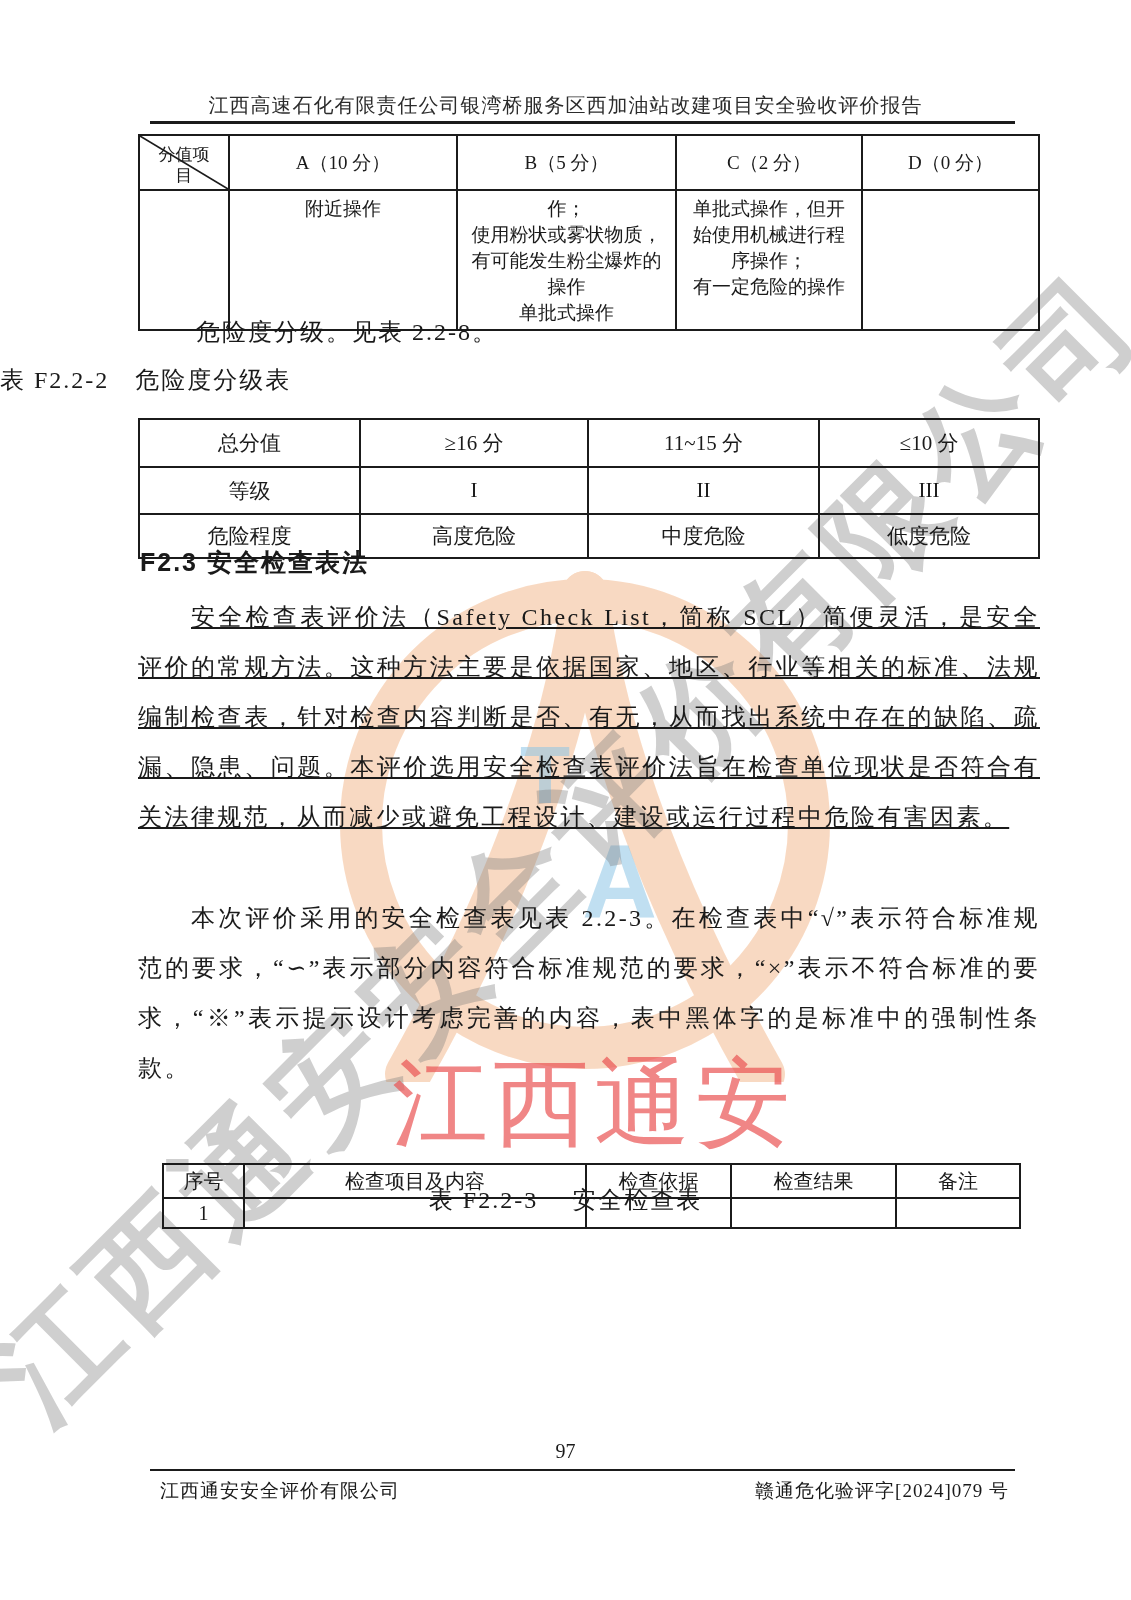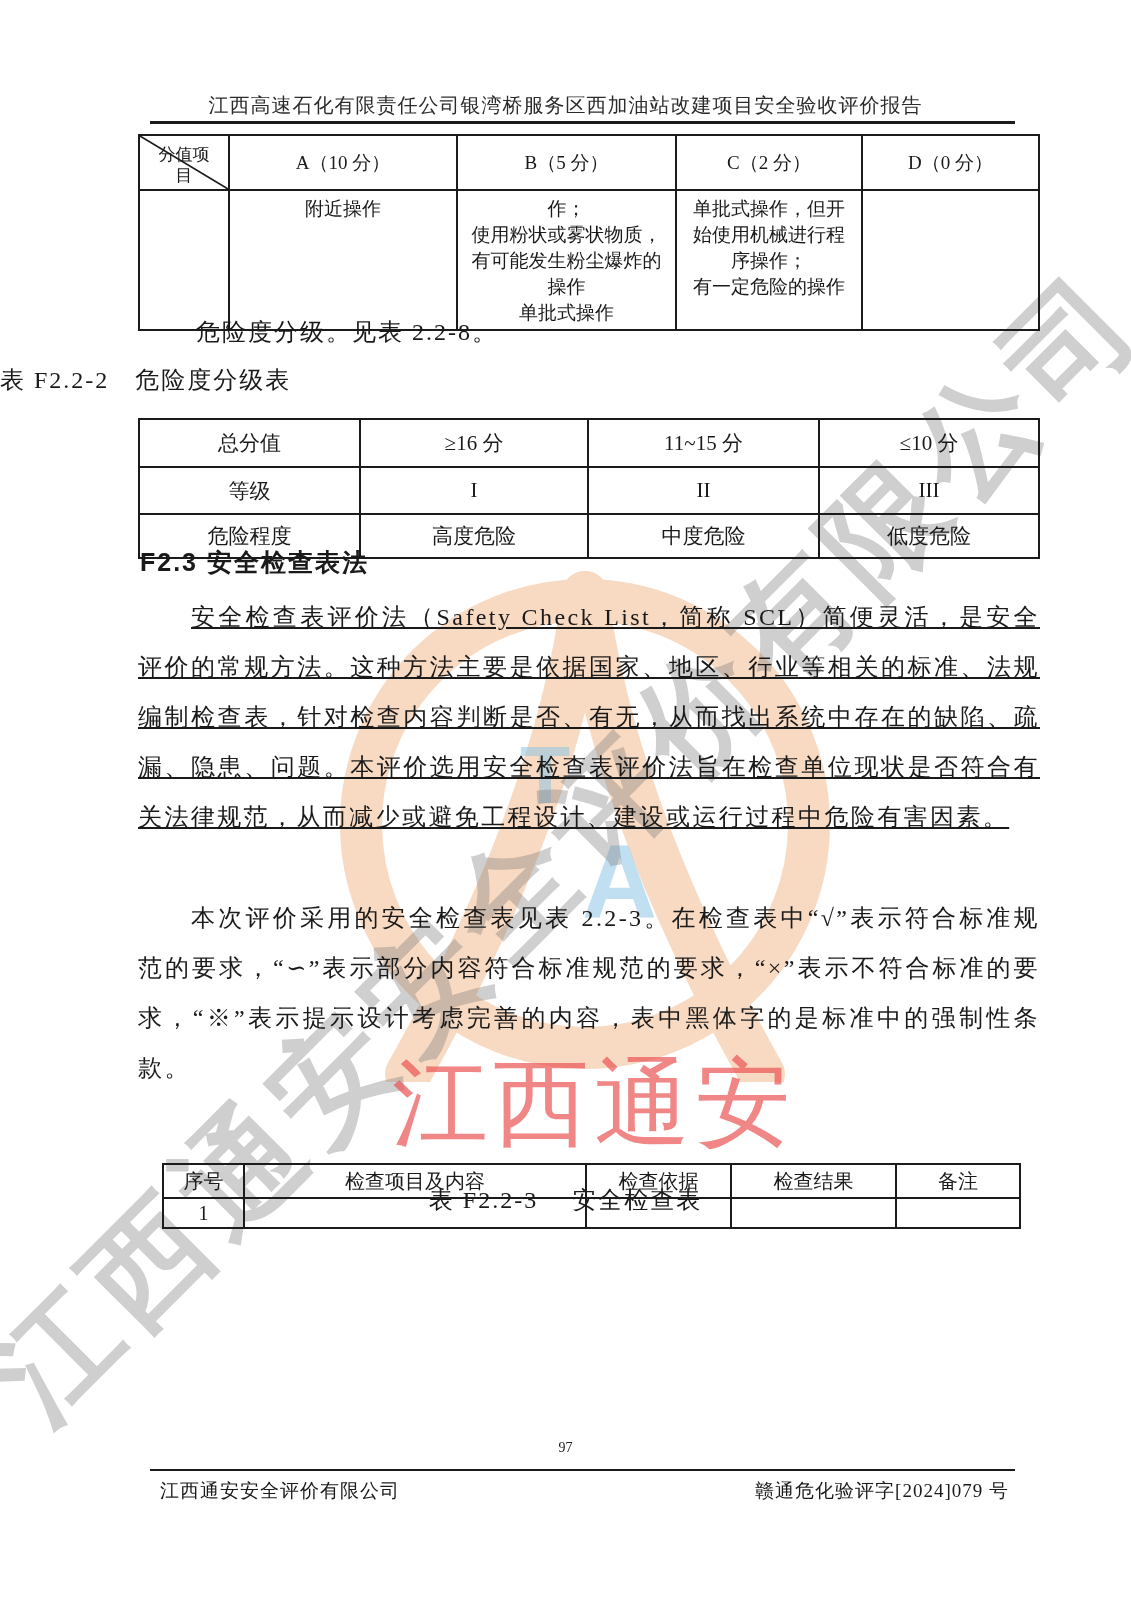--- a/index.html
+++ b/index.html
@@ -81,21 +81,21 @@
   .p1{top:592px;text-decoration:underline;}
   .p2{top:893px;}
 
   
   .t3-title{position:absolute;left:0;top:1184px;width:100%;text-align:center;font-size:24px;letter-spacing:2px;}
   .t3{left:162px;top:1163px;width:857px;font-size:20px;}
   .t3 th{height:30px;text-align:center;vertical-align:middle;}
   .t3 td{height:26px;text-align:center;vertical-align:middle;}
 
   
-  .page-num{position:absolute;left:0;top:1440px;width:100%;text-align:center;font-size:14px;}
+  .page-num{position:absolute;left:0;top:1440px;width:100%;text-align:center;font-size:20px;}
   .footer-left{position:absolute;left:160px;top:1478px;font-size:19px;letter-spacing:1px;}
   .footer-right{position:absolute;right:122px;top:1478px;font-size:19px;letter-spacing:1px;}
 </style>
 </head>
 <body>
 
 <div class="page">
 
   <div class="wm">
     <svg class="wm-logo" width="510" height="530" viewBox="0 0 510 530">

